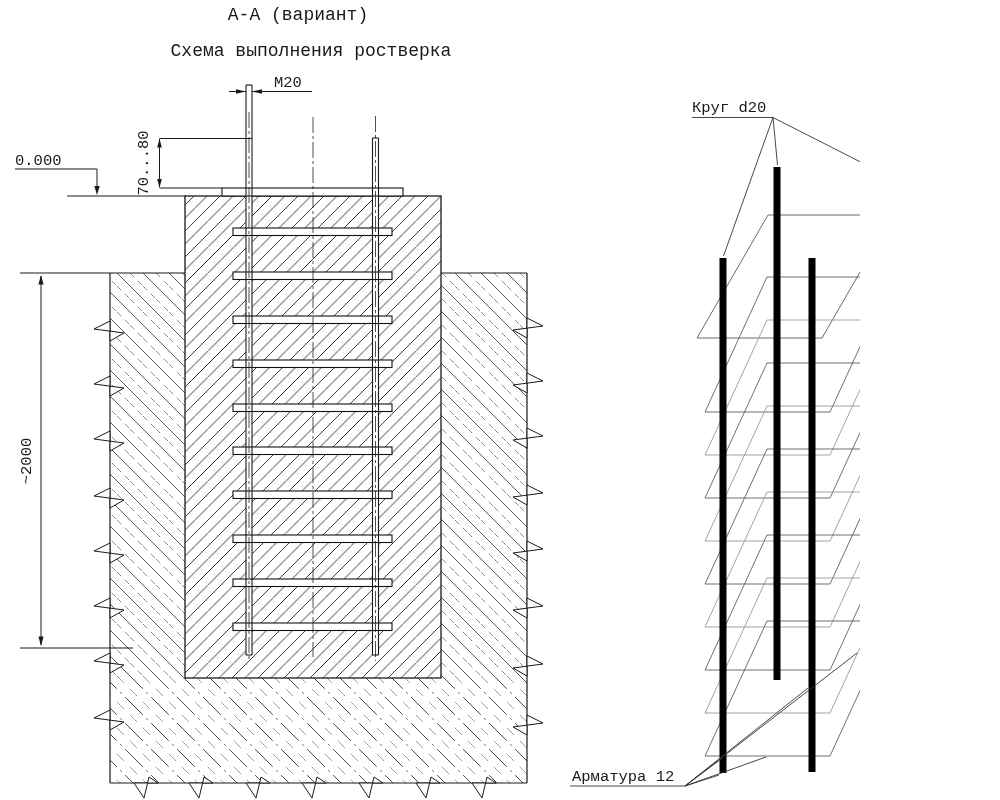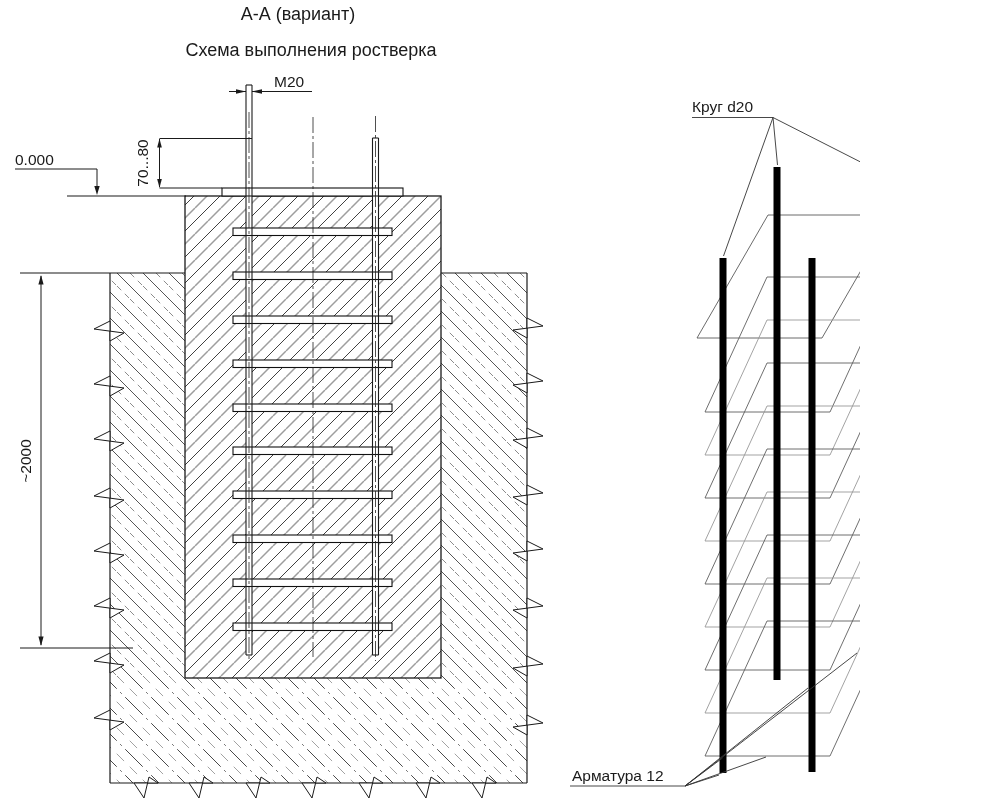--- a/index.html
+++ b/index.html
@@ -1,18 +1,18 @@
 <!DOCTYPE html>
 <html><head>
 <meta charset="utf-8">
 <style>
   html,body{margin:0;padding:0;background:#ffffff;}
   .canvas{
     position:relative;width:860px;height:800px;background:#ffffff;
-    font-family:Liberation Sans, sans-serif;overflow:hidden;
+    font-family:Liberation Mono, monospace;overflow:hidden;
   }
   svg text{fill:#1a1a1a;}
   .t-title{font-size:18px;}
   .t-label{font-size:15.5px;}
 </style>
 </head>
 <body>
 
 <div class="canvas">
 <svg width="1000" height="800" viewBox="0 0 1000 800" xmlns="http://www.w3.org/2000/svg">

